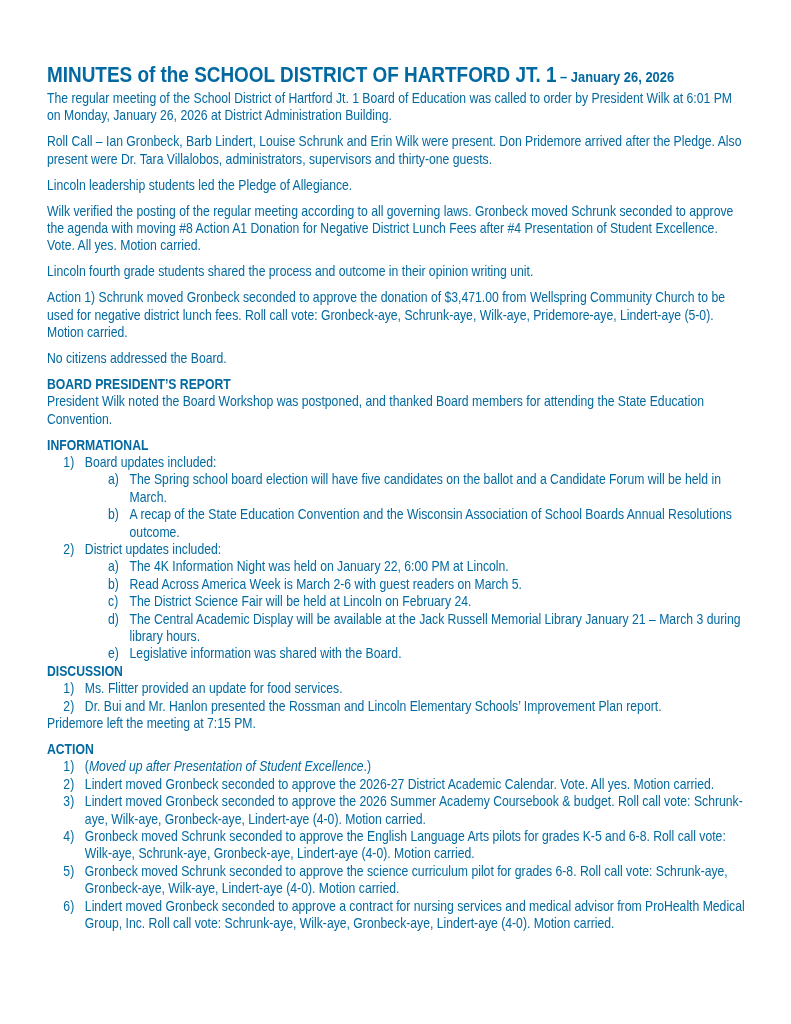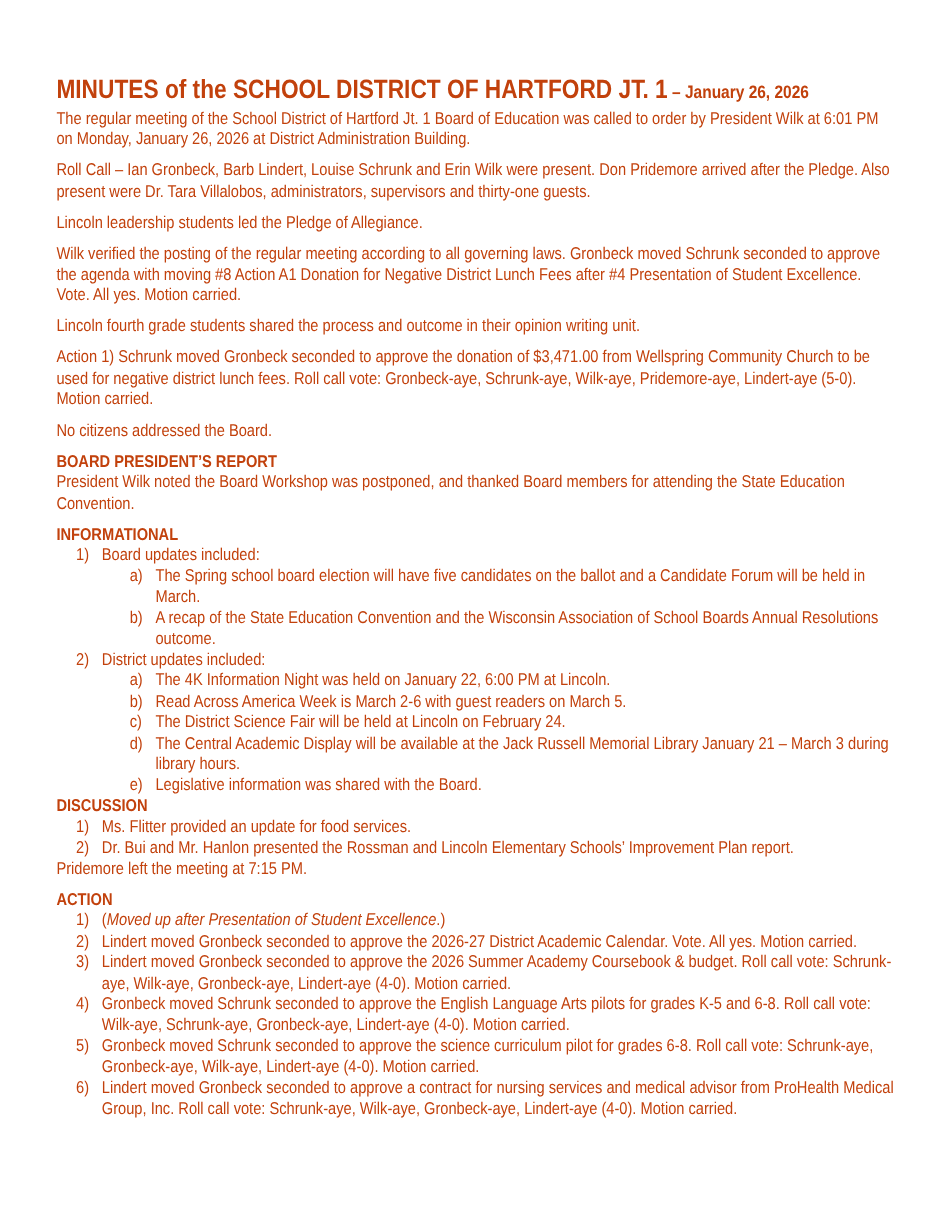--- a/index.html
+++ b/index.html
@@ -1,19 +1,19 @@
 <!DOCTYPE html>
 <html><head>
 <meta charset="utf-8">
 <style>
   html, body { margin: 0; padding: 0; background: #ffffff; }
   body { width: 791px; height: 1024px; overflow: hidden; position: relative; }
   .page {
     position: absolute; left: 47px; top: 62px; width: 700px;
-    color: #c2410c;
+    color: #0369a1;
     font-family: "Liberation Sans", sans-serif;
     font-size: 14.2px; line-height: 17.4px;
   }
   .nar { display: block; transform-origin: 0 0; transform: scaleX(0.86); width: 116.3%; }
   .title { font-weight: bold; font-size: 22px; line-height: 26px; margin: 0; white-space: nowrap; }
   .title .date { font-size: 15px; }
   p { margin: 0 0 8.5px 0; }
   p.first { margin-top: 0; }
   .head { font-weight: bold; margin: 0; }
   ol.num { list-style: none; margin: 0; padding: 0; }

